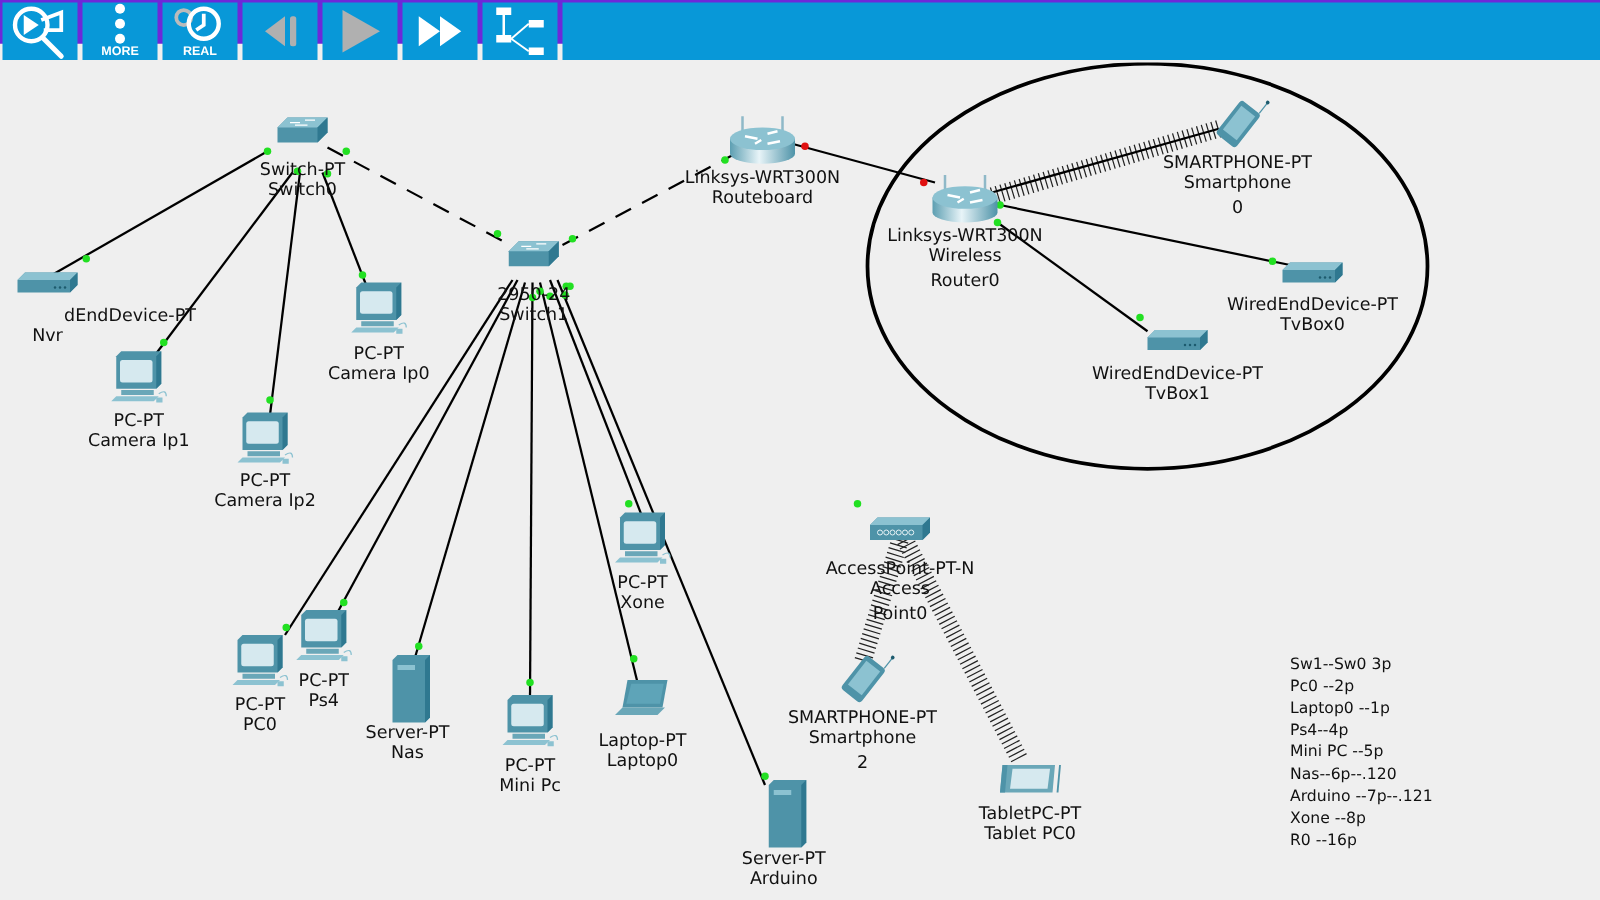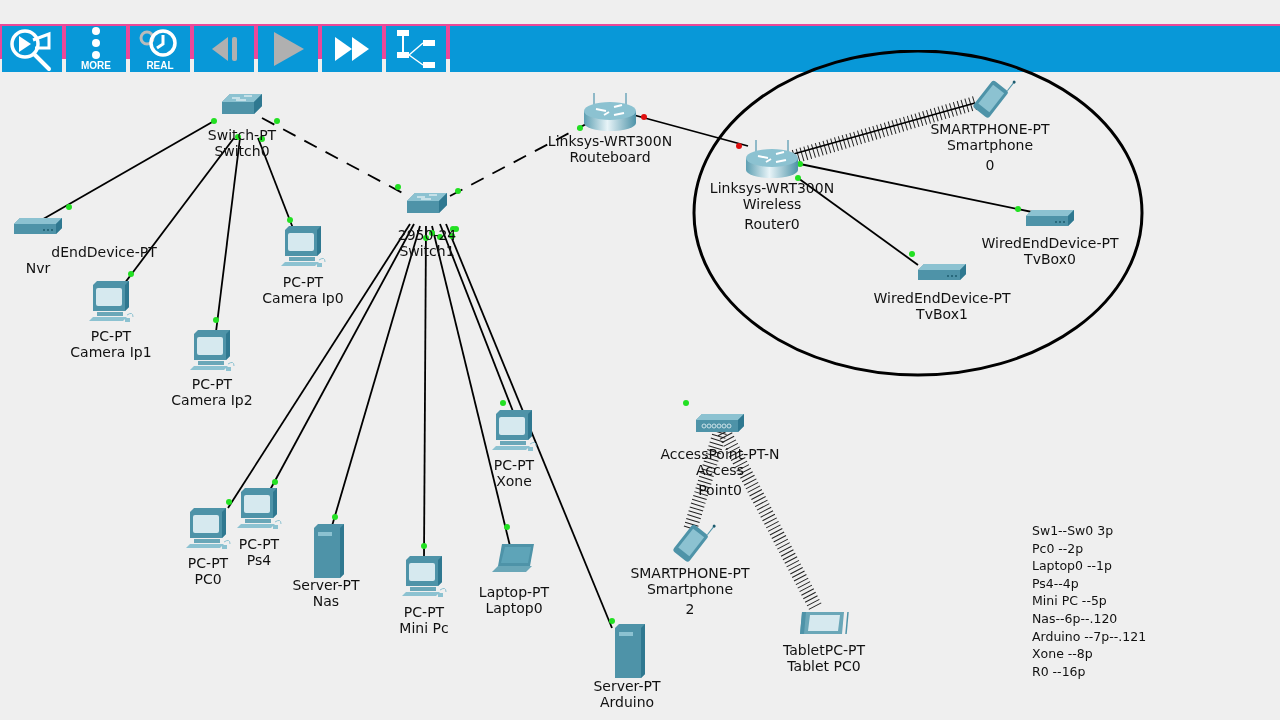--- a/index.html
+++ b/index.html
@@ -1,17 +1,17 @@
 <!DOCTYPE html>
 <html><head>
   <meta charset="utf-8">
   <style>
     html, body { margin: 0; padding: 0; width: 1280px; height: 720px; overflow: hidden; background: #efefef; }
     body { font-family: "Liberation Sans", "DejaVu Sans", sans-serif; position: relative; }
-    #toolbar { position: absolute; left: 0; top: 0; width: 1280px; height: 35px; background: #ec4899; margin-top: 24px; }
+    #toolbar { position: absolute; left: 0; top: 0; width: 1280px; height: 35px; background: #6d28d9; }
     .tb-btn { position: absolute; top: 2px; height: 46px; background: #0898d8; display: flex; align-items: center; justify-content: center; cursor: pointer; }
     .tb-btn svg { display: block; }
     .tb-label { position: absolute; bottom: 1px; left: 0; right: 0; text-align: center; color: #fff; font-size: 10px; font-weight: bold; font-family: "Liberation Sans", sans-serif; }
     #tb-fill { position: absolute; left: 450px; top: 2px; width: 830px; height: 46px; background: #0898d8; }
     #canvas { position: absolute; left: 0; top: 50px; width: 1280px; height: 670px; }
     .lbl { font-family: "DejaVu Sans", sans-serif; font-size: 14px; fill: #111; text-anchor: middle; }
     .note { font-family: "DejaVu Sans", sans-serif; font-size: 12.5px; fill: #111; }
   </style>
 </head>
 <body>

